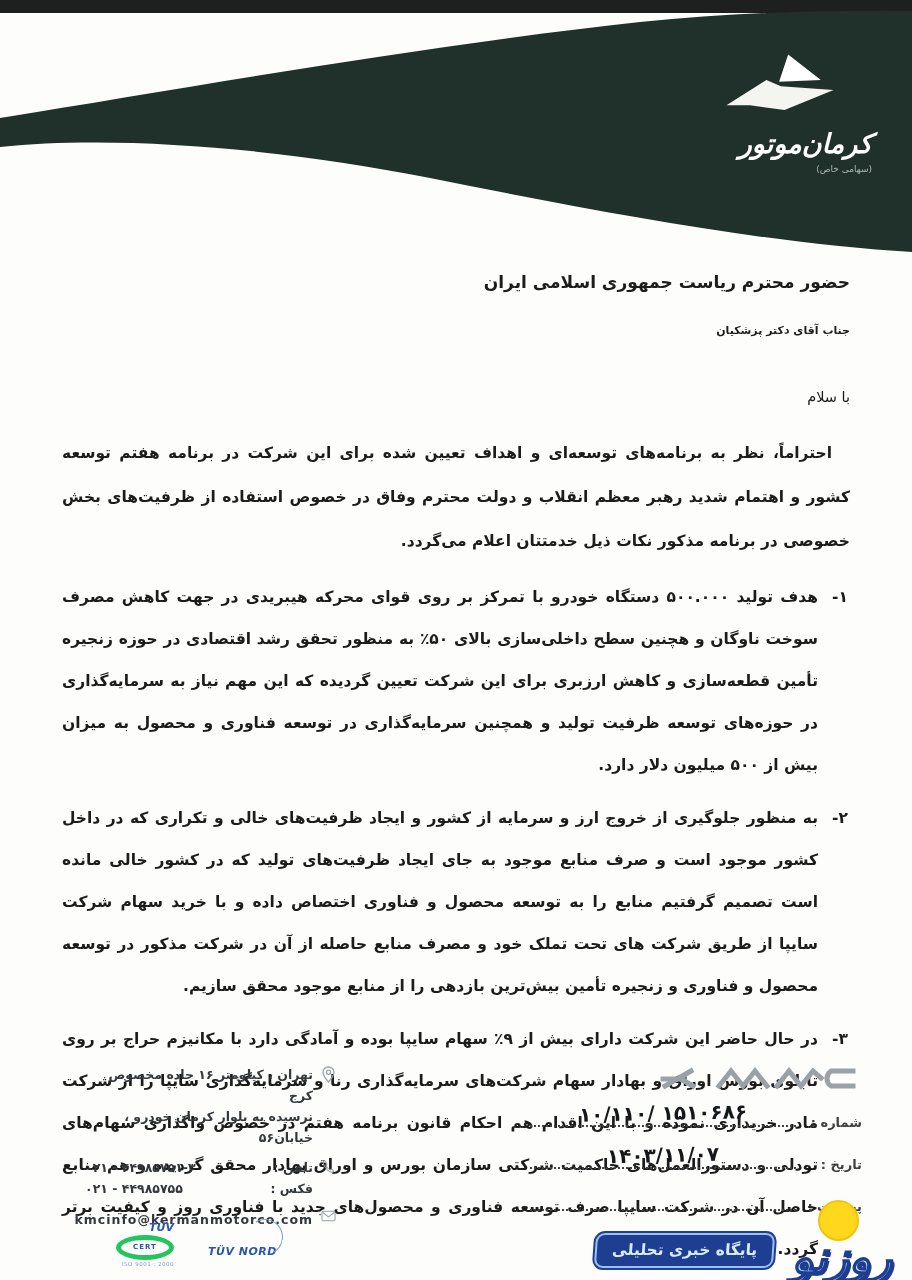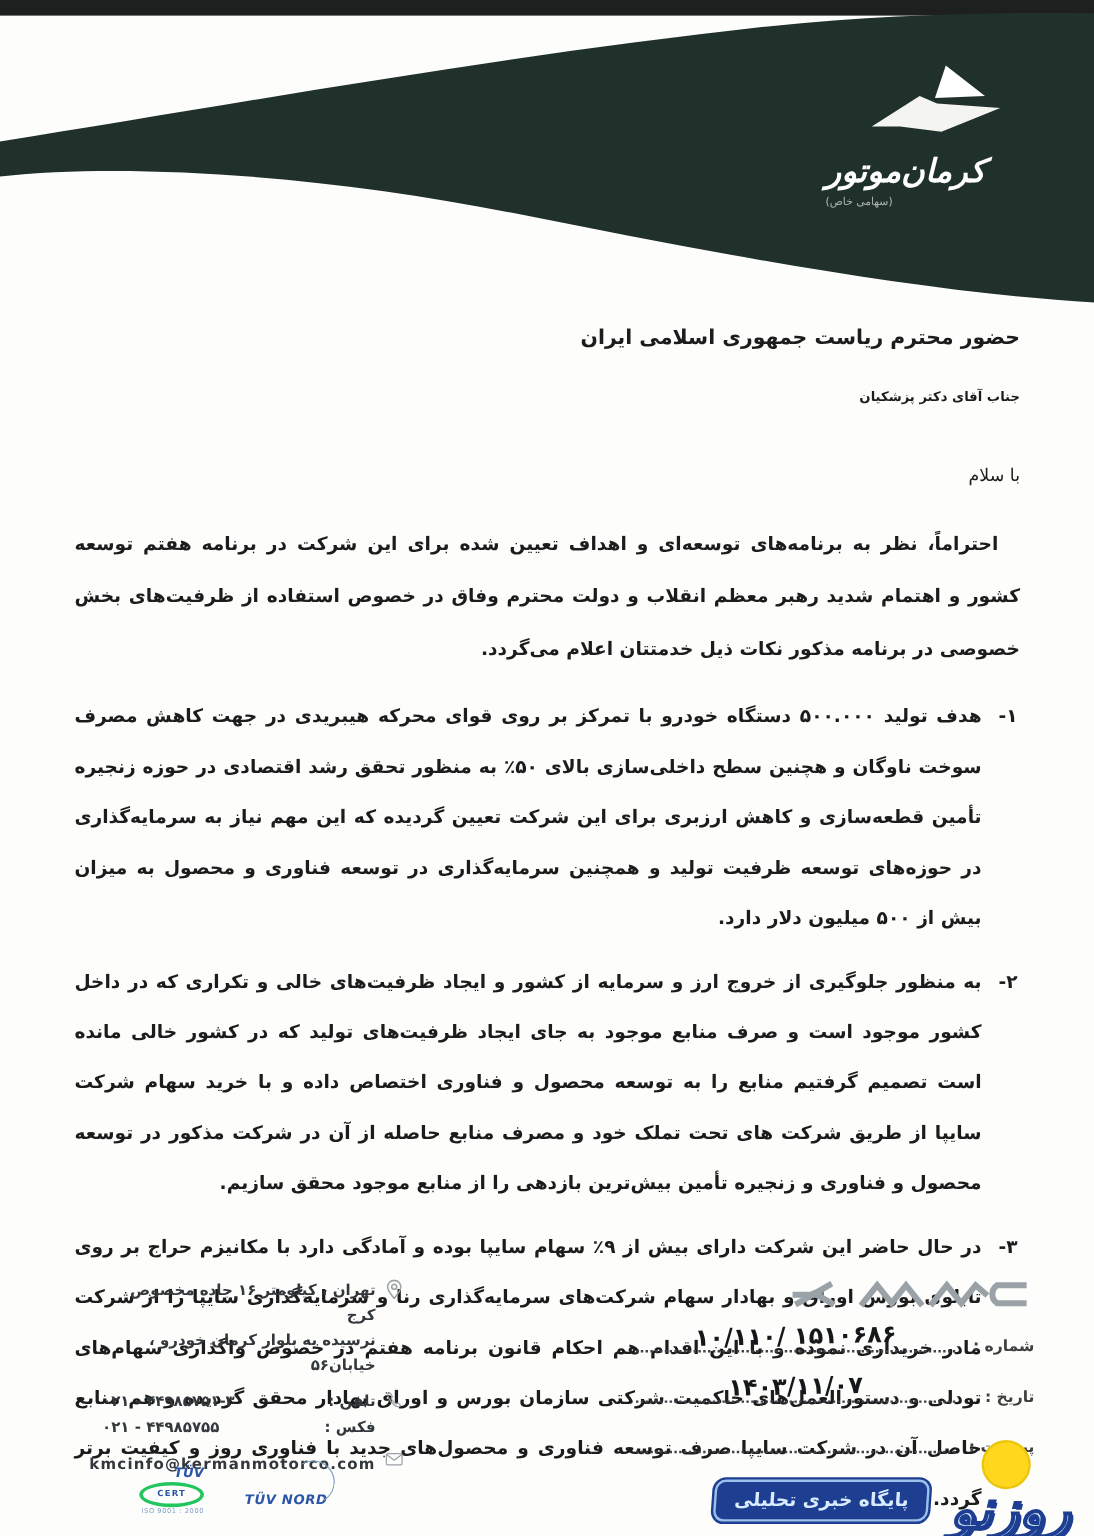--- a/index.html
+++ b/index.html
@@ -1,21 +1,21 @@
 <!DOCTYPE html>
 <html lang="fa" dir="rtl"><head>
 <meta charset="utf-8">
 <style>
   html,body{margin:0;padding:0;width:912px;height:1280px;overflow:hidden;
     background:#fdfdfb;font-family:"DejaVu Sans","Liberation Sans",sans-serif;}
   .page{position:relative;width:912px;height:1280px;background:#fdfdfb;}
 
   
   .hdr{position:absolute;top:0;left:0;width:912px;height:262px;pointer-events:none;}
-  .brand{position:absolute;top:52px;left:688px;width:184px;text-align:left;color:#fff;}
+  .brand{position:absolute;top:52px;left:688px;width:184px;text-align:right;color:#fff;}
   .brand .bird{display:block;margin:0 auto;}
   .brand .wordmark{font-size:27px;font-weight:bold;font-style:italic;letter-spacing:1px;
     margin-top:2px;white-space:nowrap;}
   .brand .sub{font-size:9px;opacity:.62;margin-top:5px;letter-spacing:1px;}
 
   
   .letter{position:absolute;top:272px;right:62px;left:62px;color:#1c1c1c;}
   .h1{font-size:17px;font-weight:800;}
   .h2{font-size:11px;font-weight:800;margin-top:32px;}
   .salut{font-size:14.5px;font-weight:400;margin-top:52px;}
@@ -38,21 +38,21 @@
 
   
   .certs{position:absolute;left:116px;top:1222px;display:flex;align-items:center;gap:34px;}
   .tuvnord{position:relative;color:#2b56a8;font-weight:800;font-style:italic;font-size:11px;
     letter-spacing:.5px;padding-top:14px;}
   .tuvnord .arc{position:absolute;right:-6px;top:-12px;width:34px;height:34px;border-radius:50%;
     border:1.6px solid #7f9bc8;border-left-color:transparent;border-bottom-color:transparent;
     transform:rotate(14deg);}
   .tuvcert{color:#2b56a8;text-align:right;line-height:1;}
   .tuvcert .t{font-weight:800;font-size:11px;font-style:italic;}
-  .tuvcert .oval{margin:2px auto 0;width:48px;height:15px;border:3px solid #22c55e;
+  .tuvcert .oval{margin:2px auto 0;width:48px;height:15px;border:5px solid #22c55e;
     border-radius:50%;font-size:7px;font-weight:700;display:flex;align-items:center;
     justify-content:center;letter-spacing:1px;}
   .tuvcert .iso{font-size:5.5px;margin-top:2px;letter-spacing:.5px;color:#7f9bc8;}
 
   
   .kmcmark{position:absolute;right:55px;top:1066px;width:200px;}
   .fields{position:absolute;right:50px;top:1092px;width:336px;}
   .frow{display:flex;align-items:flex-end;height:42px;}
   .frow .lbl{flex:0 0 62px;font-size:13px;font-weight:600;color:#404040;padding-bottom:4px;}
   .frow .line{flex:1;position:relative;height:42px;}

